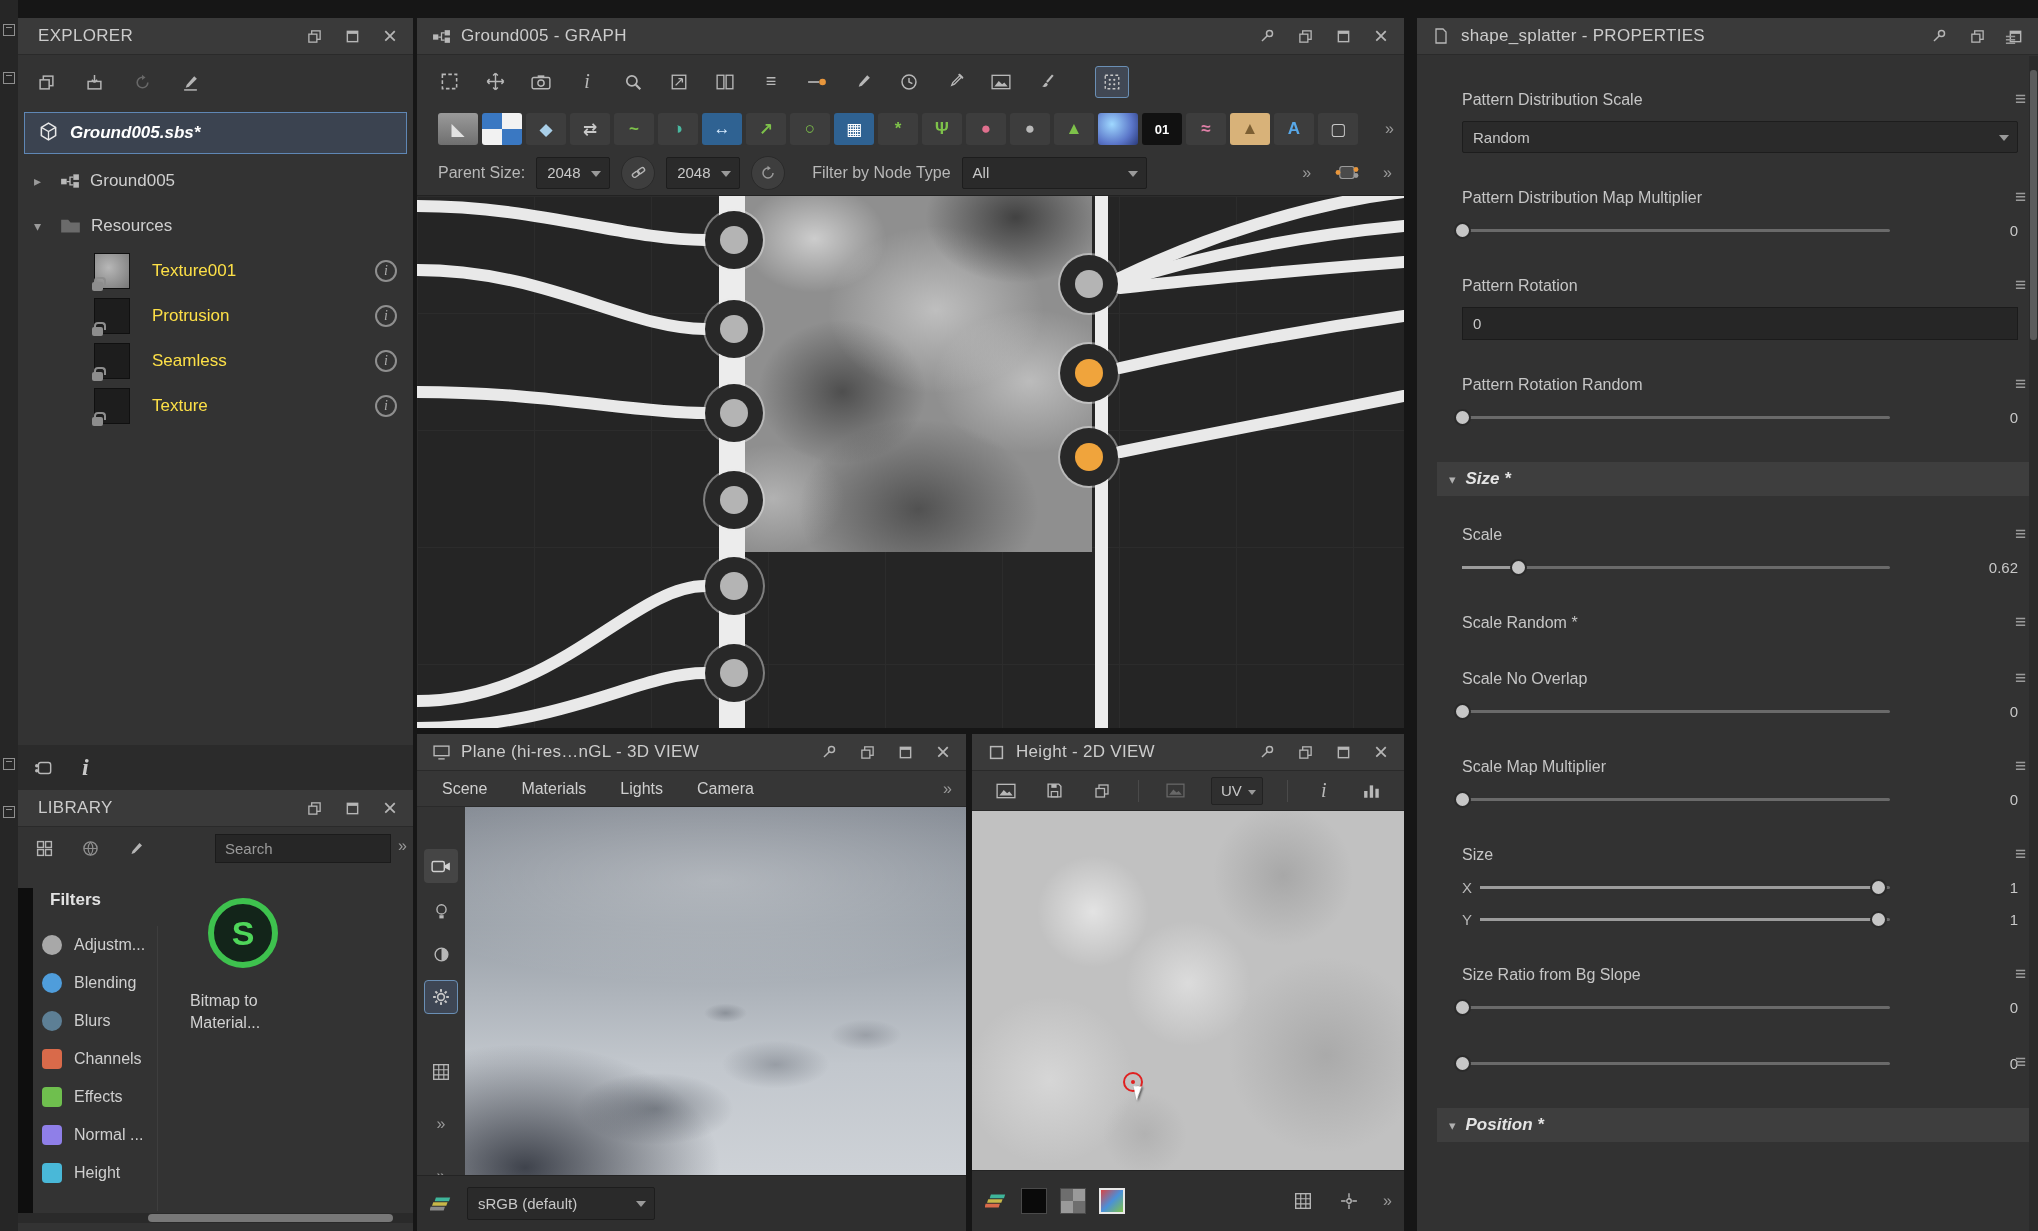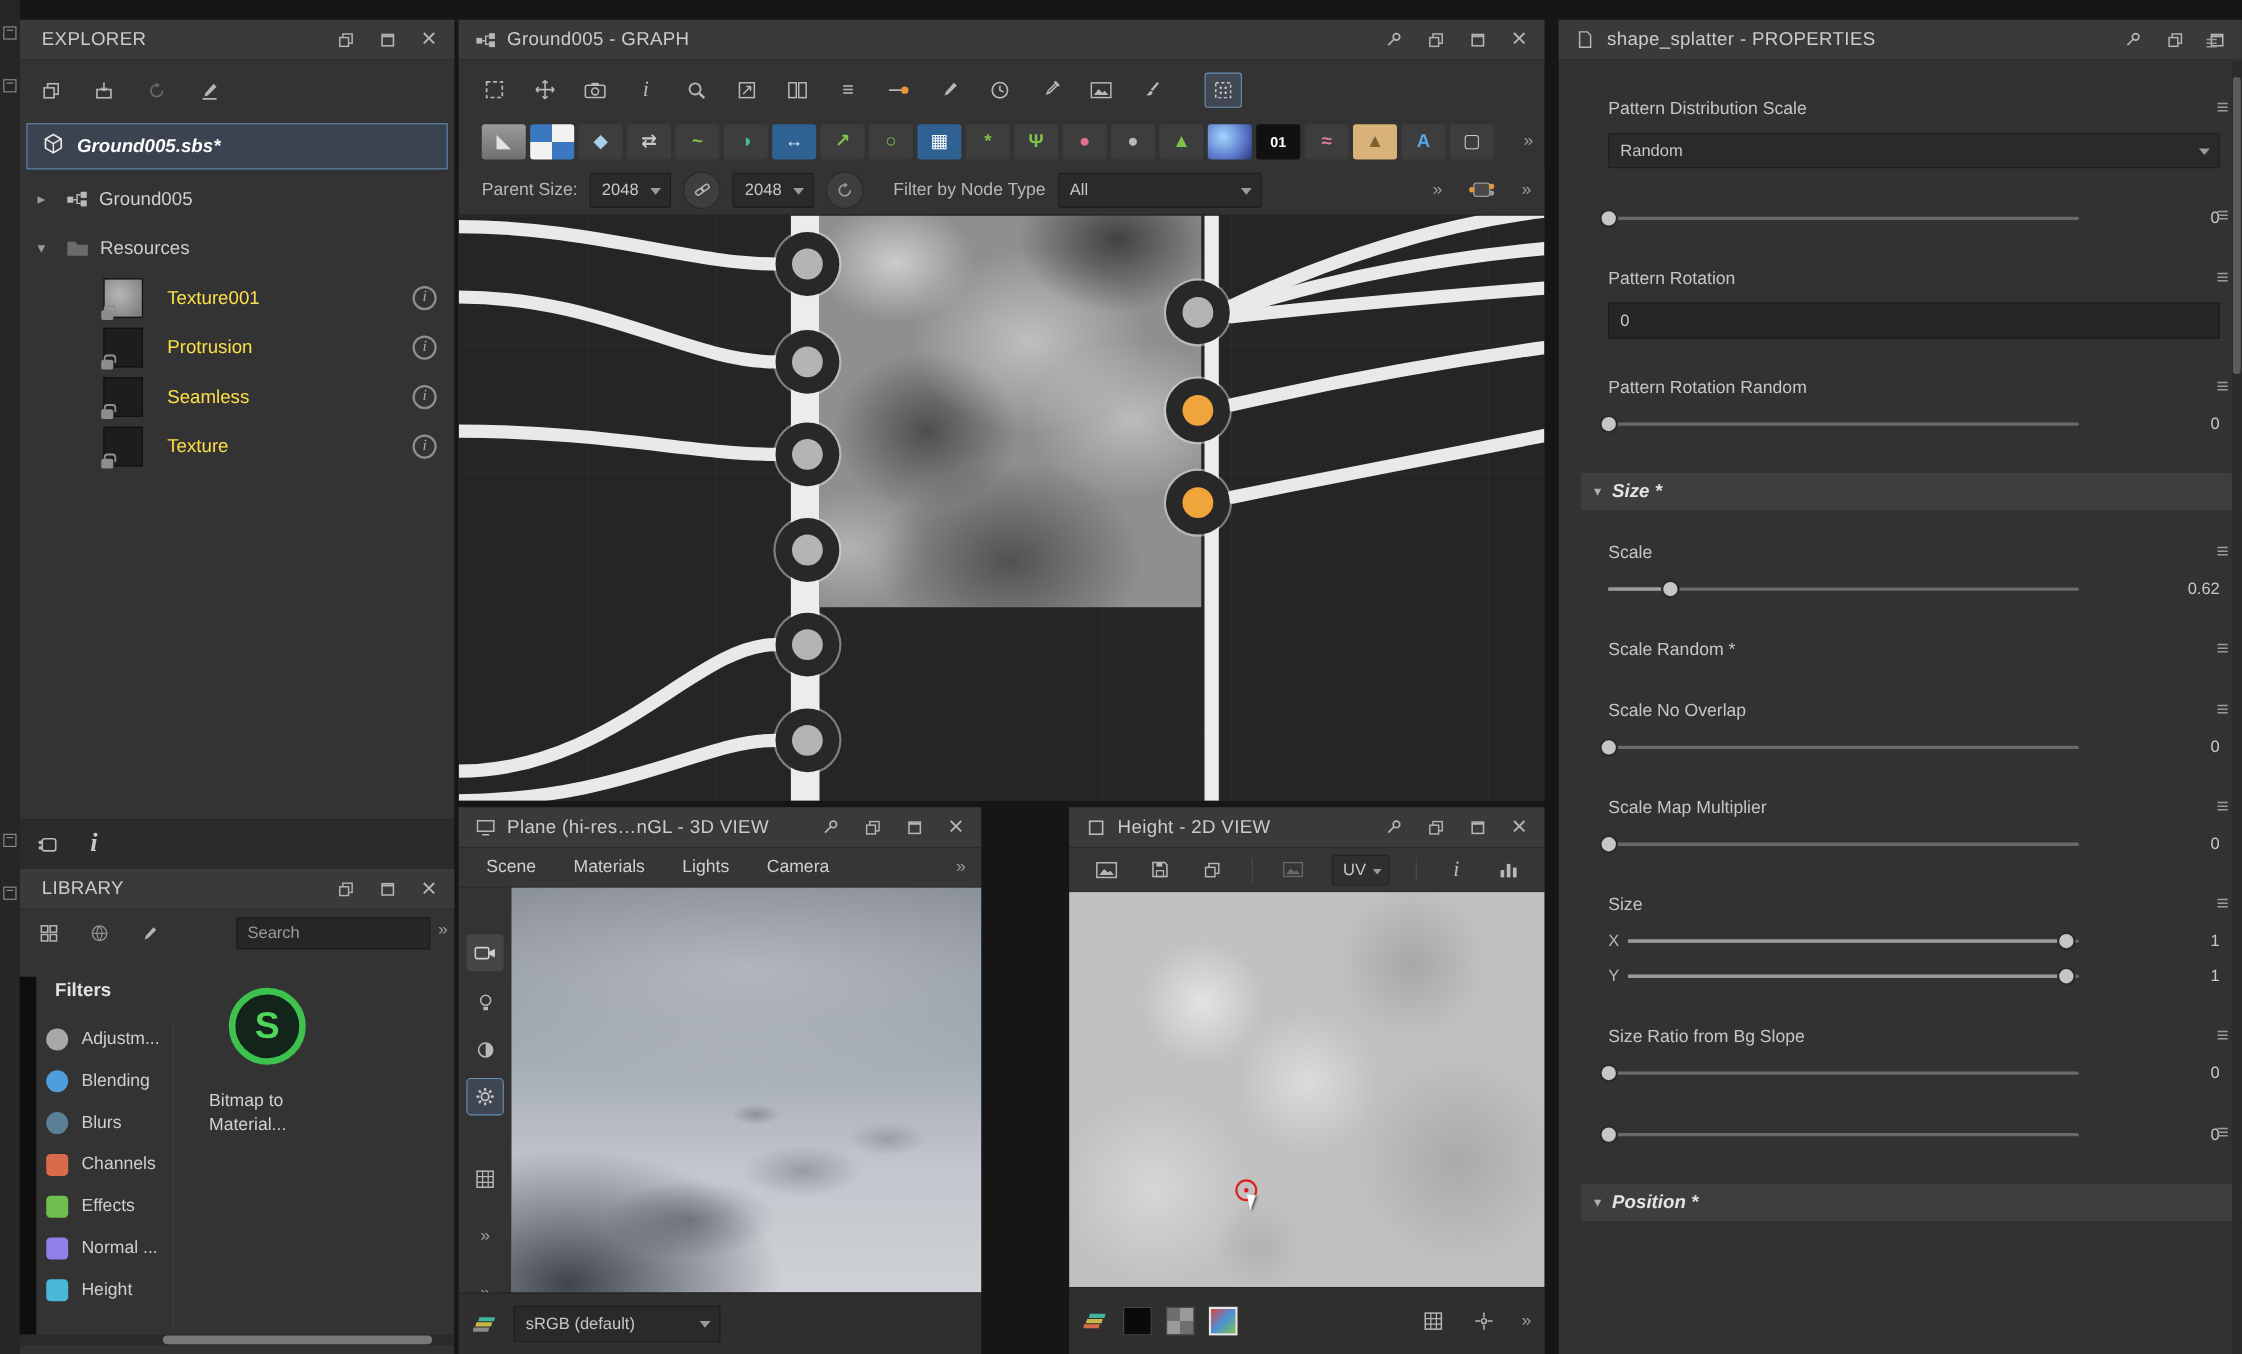--- a/index.html
+++ b/index.html
@@ -104,21 +104,21 @@
       radial-gradient(ellipse 200px 150px at 50% 88%, rgba(20,20,20,.5), transparent 60%),
       radial-gradient(ellipse 120px 90px at 8% 85%, rgba(230,230,230,.4), transparent 60%),
       #8f8f8f; }
   #node-red { position:absolute; left:328px; top:356px; width:347px; height:176px; }
   .dot { position:absolute; width:58px; height:58px; border-radius:50%; background:#282828;
     box-shadow:0 0 0 2px rgba(235,235,235,.45); display:flex; align-items:center; justify-content:center; }
   .din { width:28px; height:28px; border-radius:50%; background:#b4b4b4; }
   .din.orange { background:#f0a43c; }
 
   
-  #view3d { left:417px; top:734px; width:475px; height:497px; }
+  #view3d { left:417px; top:734px; width:549px; height:497px; }
   #v3-menu { height:36px; display:flex; align-items:center; gap:34px; padding-left:25px; background:#363636;
     font-size:16px; color:#cfcfcf; border-bottom:1px solid #2a2a2a; }
   #v3-menu .more { margin-left:auto; margin-right:14px; color:#9a9a9a; }
   #v3-tools { position:absolute; left:0; top:73px; width:48px; bottom:56px; background:#333; }
   .v3t { position:absolute; left:7px; width:34px; height:34px; display:flex; align-items:center;
     justify-content:center; color:#b8b8b8; border-radius:4px; }
   .v3t.dark { background:#454545; }
   .v3t.sel { border:1px solid #6a8fb5; background:#3e4654; }
   #v3-viewport { position:absolute; left:48px; top:73px; right:0; bottom:56px;
     background:
@@ -929,20 +929,21 @@
       <div class="plabel">Pattern Distribution Scale</div>
       <span class="menu-ic">≡</span>
       <div class="pcontrol">
           <div class="select" style="width:100%">
             <span>Random</span>
           </div>
         </div>
     </div>
 
     <div class="prow">
+      <div class="plabel">Pattern Distribution Map Multiplier</div>
       <span class="menu-ic">≡</span>
       <div class="pcontrol srow">
         <div class="track">
             <div class="fill" style="width: 0%;"></div>
             <div class="handle" style="left: calc(0% - 8px);"></div>
           </div>
         <span class="sval">0</span>
       </div>
     </div>
 

